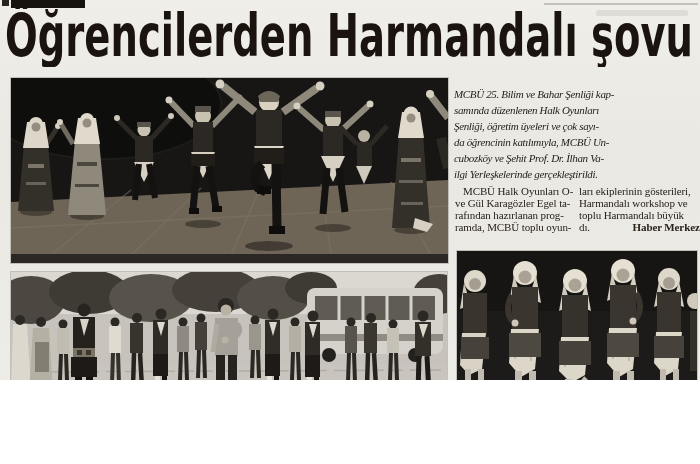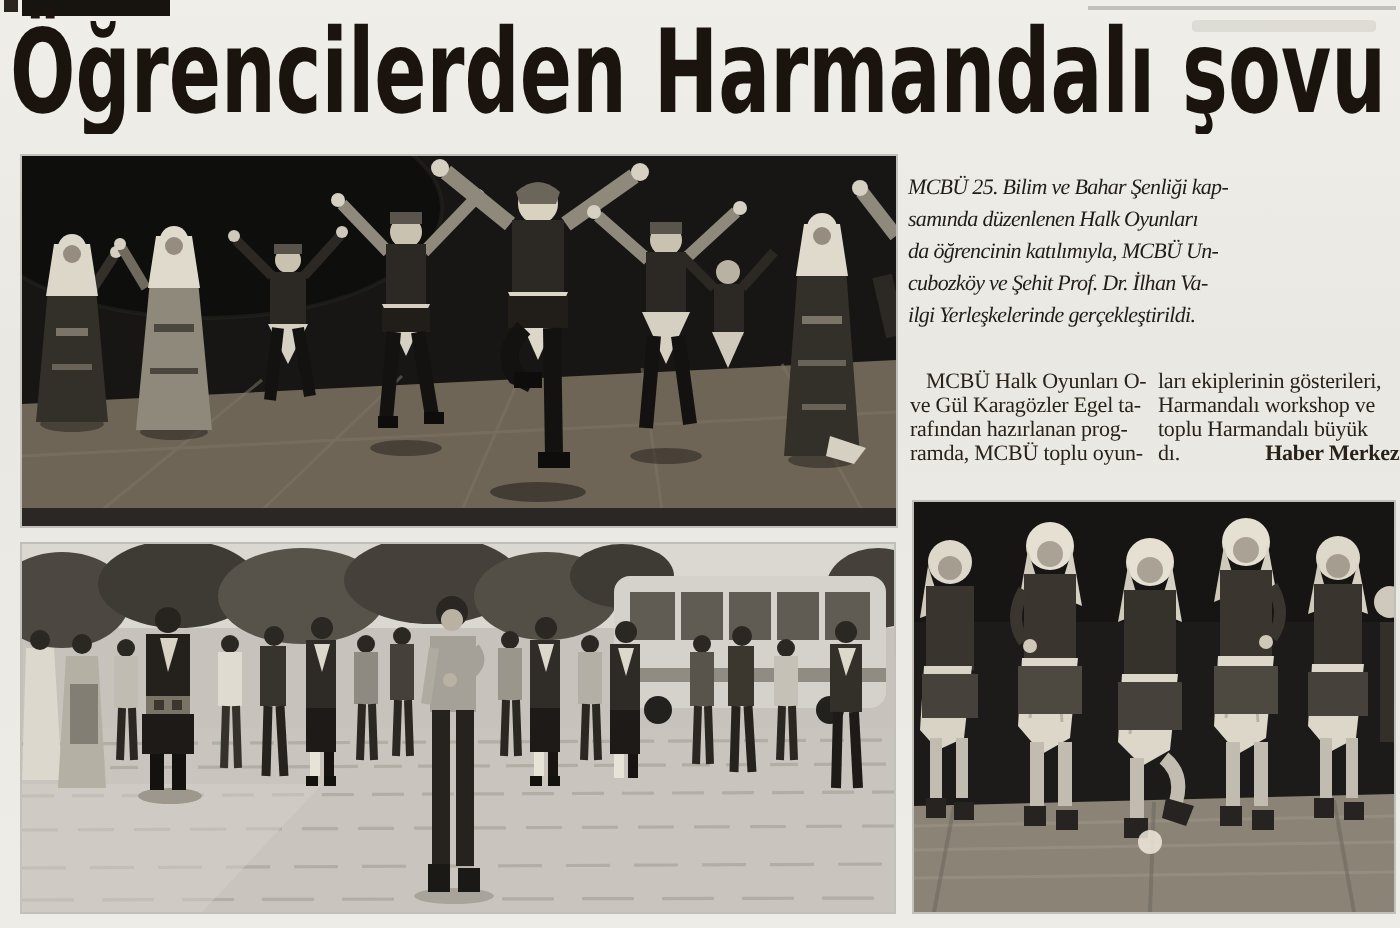--- a/index.html
+++ b/index.html
@@ -1,17 +1,17 @@
 <!DOCTYPE html>
 <html><head>
 <meta charset="utf-8">
 <style>
   html,body{margin:0;padding:0;}
   .page{
-    position:relative;width:700px;height:464px;overflow:hidden;
+    position:relative;width:700px;height:380px;overflow:hidden;
     background:#ecebe6;
     background-image:linear-gradient(180deg,#efeee9 0%,#eae8e3 40%,#edece7 100%);
     font-family:"Liberation Serif",serif;color:#241e18;
   }
   .topbar{position:absolute;left:11px;top:0;width:74px;height:8px;background:#17130e;}
   .topmark{position:absolute;left:2px;top:0;width:7px;height:6px;background:#2a241e;}
   .topline{position:absolute;left:544px;top:3px;width:154px;height:2px;background:#b9b5ae;opacity:.8;}
   .ghost{position:absolute;left:596px;top:10px;width:92px;height:6px;background:#d4d1ca;opacity:.6;border-radius:2px;}
   .headline{position:absolute;left:0;top:5px;width:700px;height:62px;}
   .photo{position:absolute;overflow:hidden;outline:1px solid rgba(45,40,34,.22);background:#1a1917;}
@@ -152,20 +152,21 @@
         <line x1="437" y1="40" x2="420" y2="18" stroke="#8f897b" stroke-width="7"></line>
         <circle cx="419" cy="16" r="4" fill="#d6d0c2"></circle>
         <line x1="430" y1="60" x2="437" y2="90" stroke="#2c2823" stroke-width="10"></line>
       </g>
     </svg>
   </div>
 
   <div class="lead">
     <div>MCBÜ 25. Bilim ve Bahar Şenliği kap-</div>
     <div>samında düzenlenen Halk Oyunları</div>
+    <div>Şenliği, öğretim üyeleri ve çok sayı-</div>
     <div>da öğrencinin katılımıyla, MCBÜ Un-</div>
     <div>cubozköy ve Şehit Prof. Dr. İlhan Va-</div>
     <div>ilgi Yerleşkelerinde gerçekleştirildi.</div>
   </div>
 
   <div class="cols">
     <div class="col">
       <div class="indent">MCBÜ Halk Oyunları O-</div>
       <div>ve Gül Karagözler Egel ta-</div>
       <div>rafından hazırlanan prog-</div>

